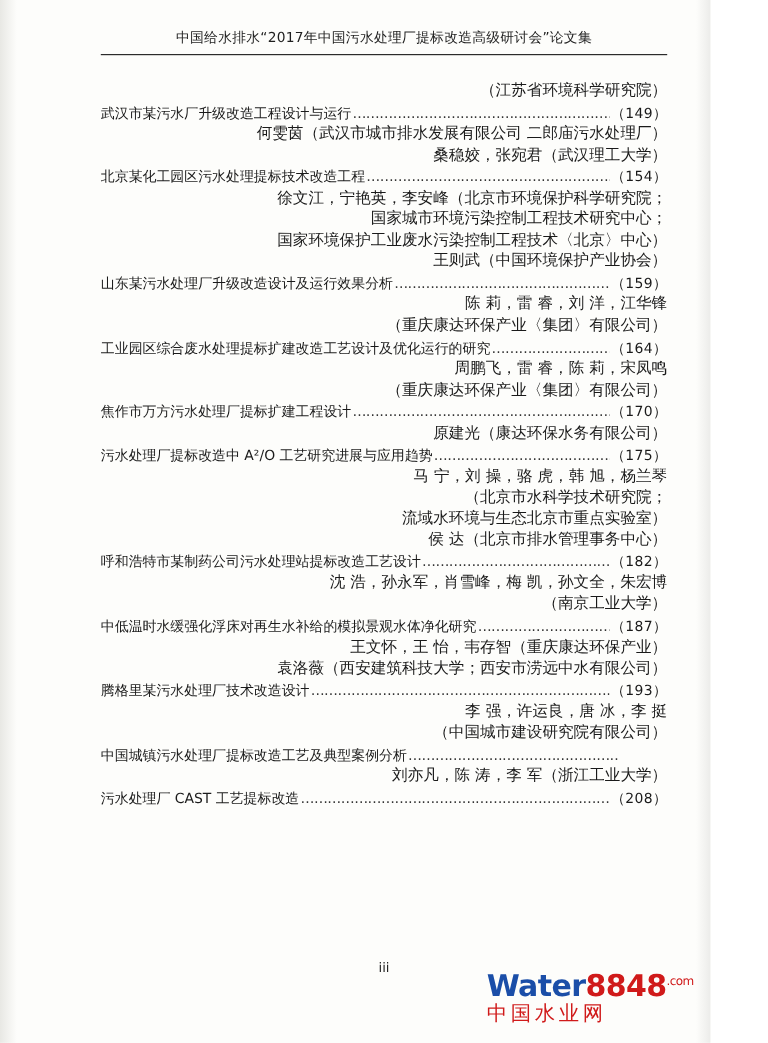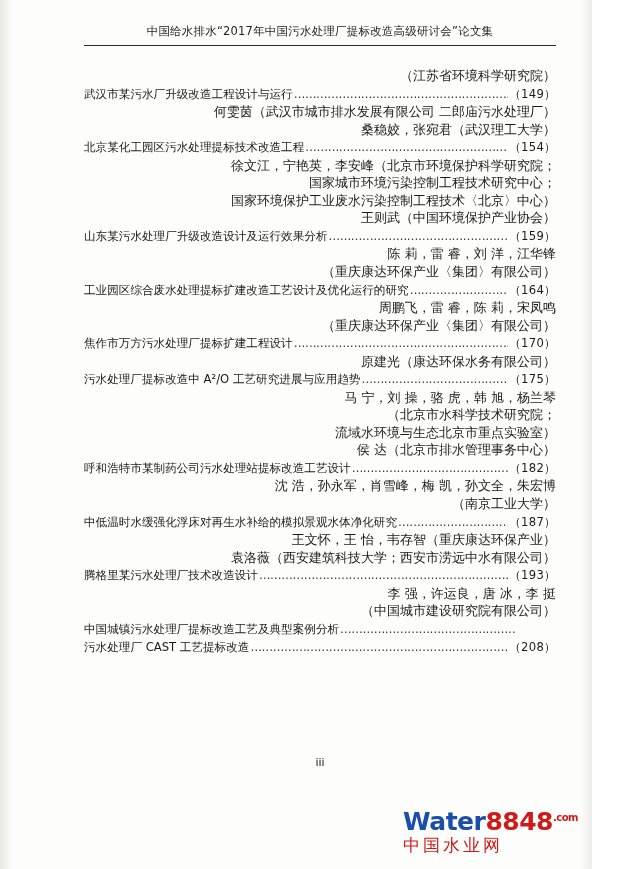--- a/index.html
+++ b/index.html
@@ -96,21 +96,21 @@
   }
   .authors {
     text-align: right;
     font-size: 13px;
     line-height: 16.6px;
     margin: 0 0 1px 0;
     white-space: nowrap;
   }
   .folio {
     position: absolute;
-    top: 756px;
+    top: 800px;
     left: 0;
     width: 640px;
     text-align: center;
     font-size: 11px;
     color: #222;
   }
   
   .watermark {
     position: absolute;
     right: 14px;
@@ -126,21 +126,21 @@
     letter-spacing: -0.5px;
   }
   .wm-row1 .wm-num {
     color: #d01a1a;
     margin-top: 19px;
   }
   .wm-sup {
     font-size: 10px;
     color: #d01a1a;
     vertical-align: super;
-    font-weight: bold;
+    font-weight: normal;
   }
   .wm-row2 {
     font-size: 17px;
     font-weight: normal;
     color: #d01a1a;
     letter-spacing: 3px;
     margin-top: 2px;
   }
 </style>
 </head>
@@ -248,20 +248,21 @@
     <div class="authors">李  强，许运良，唐  冰，李  挺</div>
     <div class="authors">（中国城市建设研究院有限公司）</div>
 
     <div class="entry">
       <div class="toc-line">
         <span class="toc-title">中国城镇污水处理厂提标改造工艺及典型案例分析</span>
         <span class="leader">…………………………………………………………………………………………………………</span>
         <span class="page-num"></span>
       </div>
     </div>
+    <div class="authors">刘亦凡，陈  涛，李  军（浙江工业大学）</div>
 
     <div class="entry">
       <div class="toc-line">
         <span class="toc-title">污水处理厂 CAST 工艺提标改造</span>
         <span class="leader">…………………………………………………………………………………………………………</span>
         <span class="page-num">（208）</span>
       </div>
     </div>
 
   </div>

